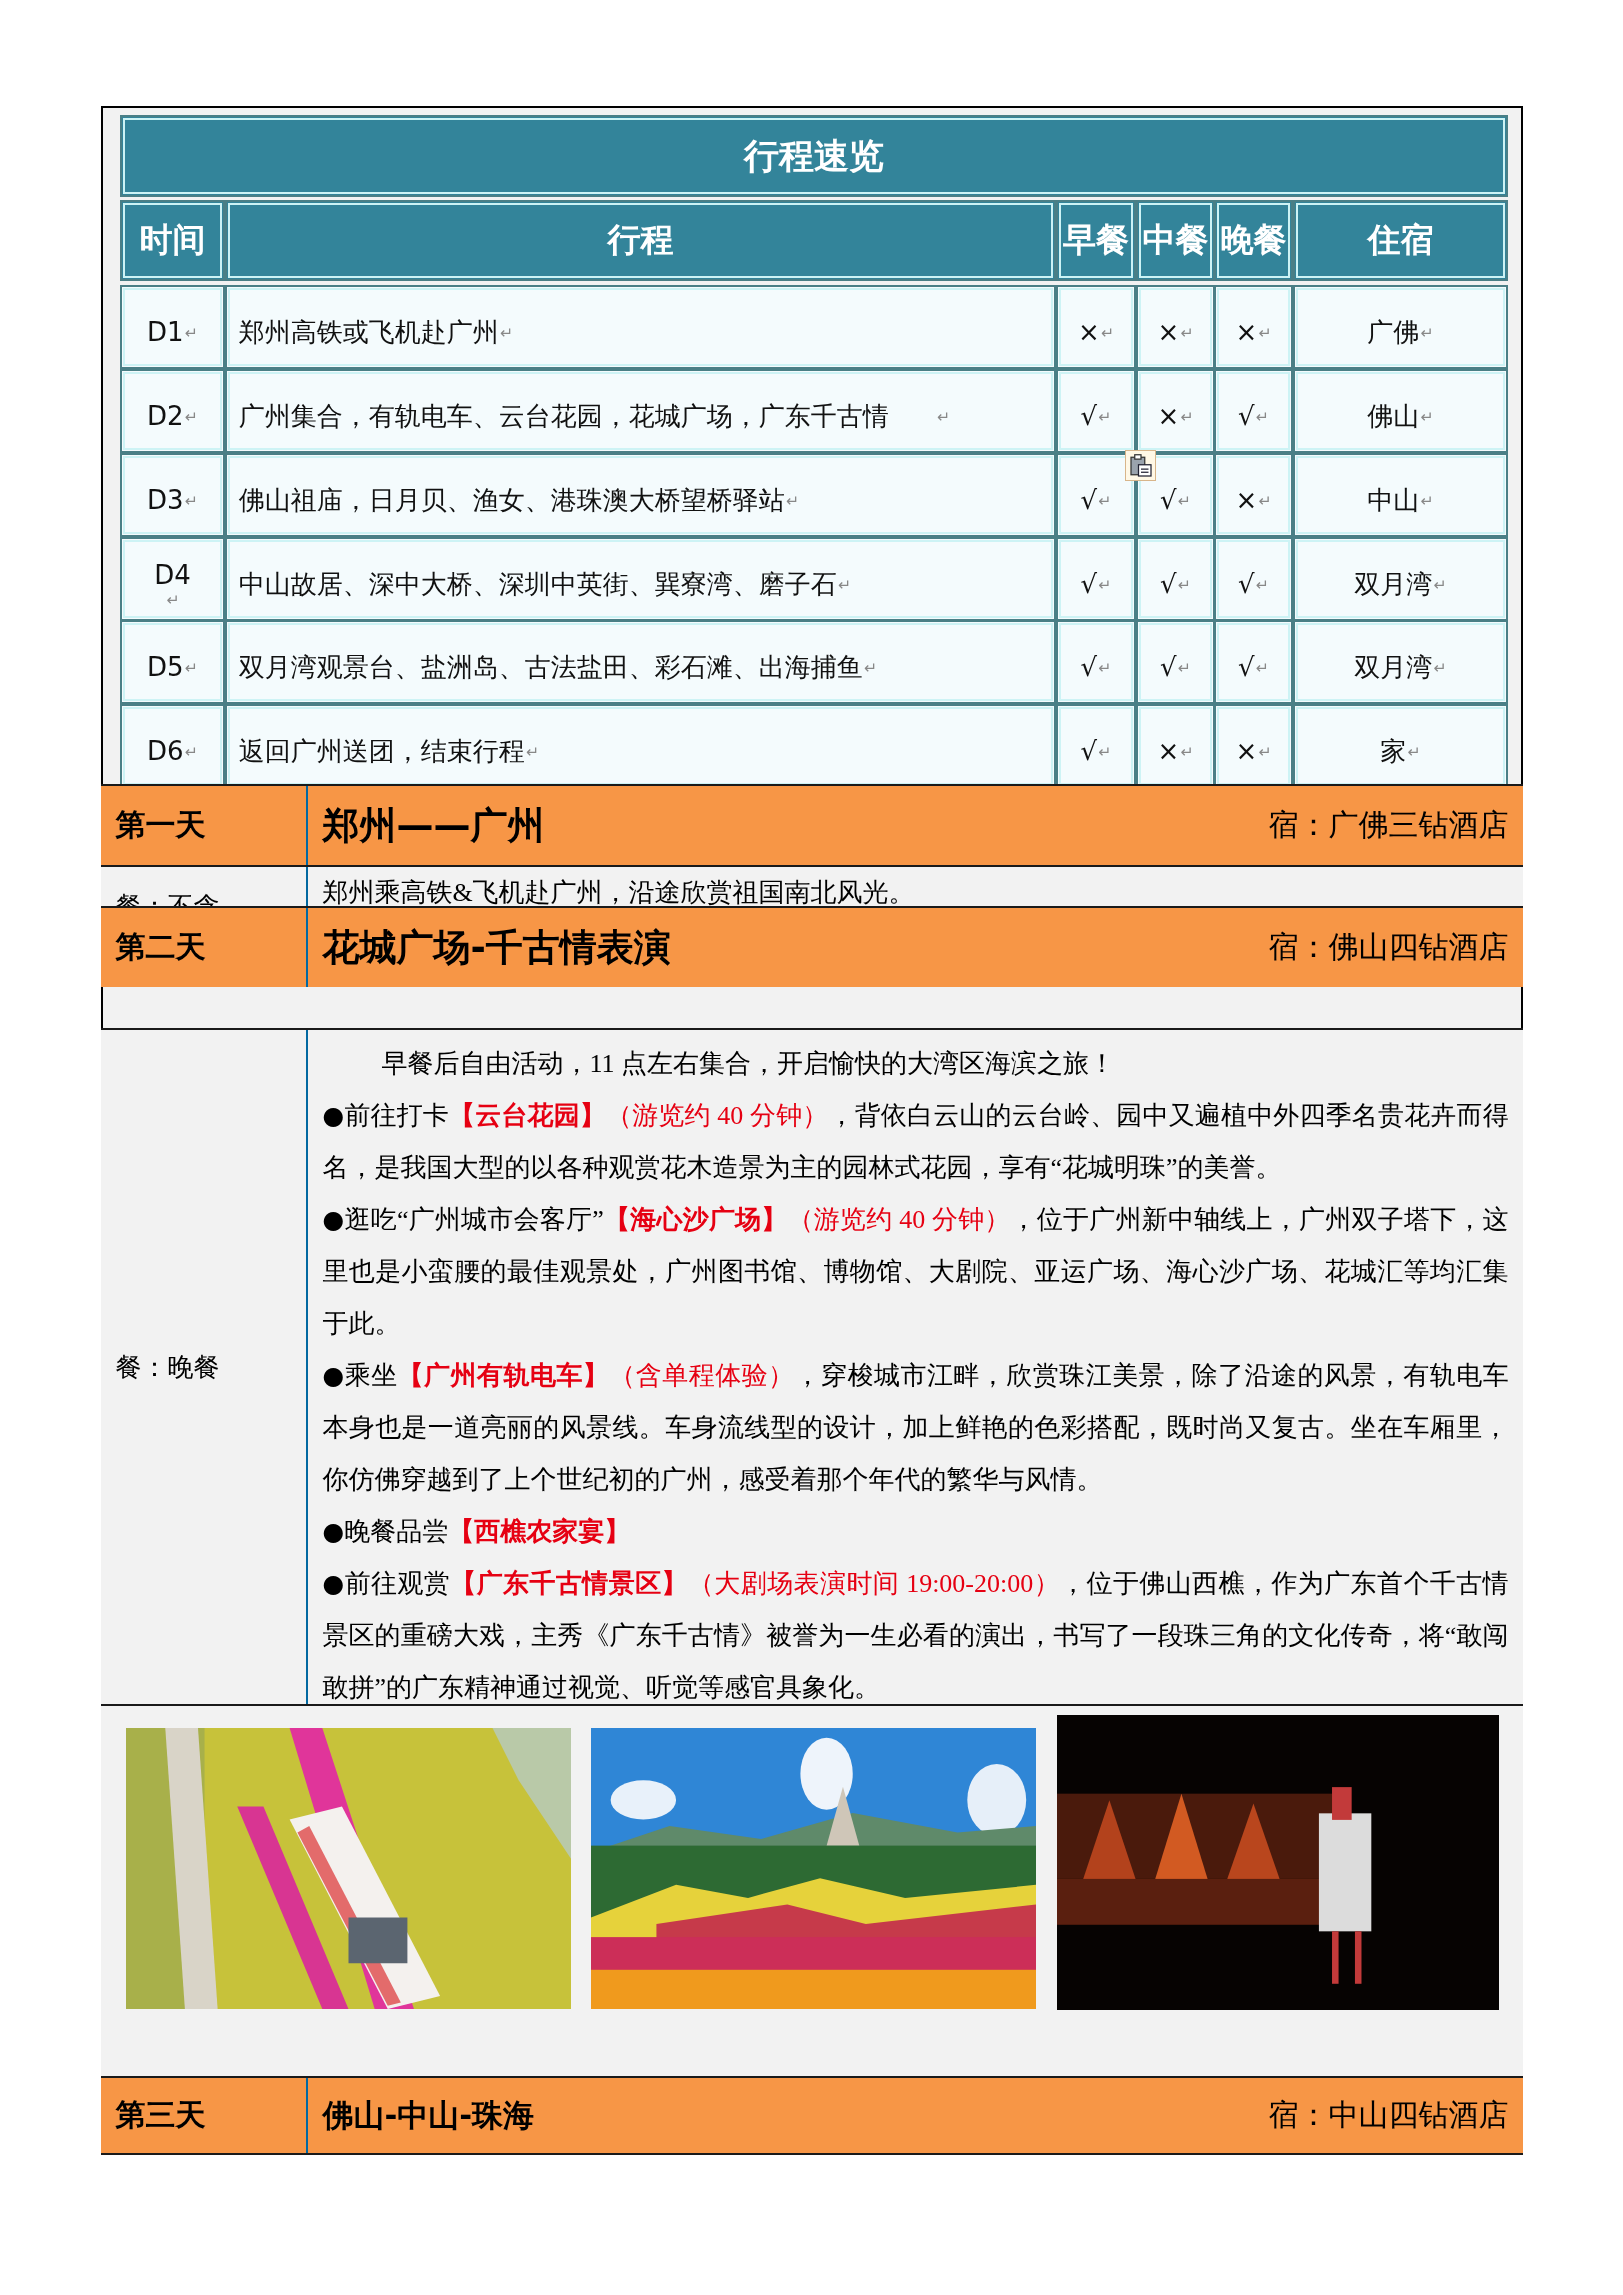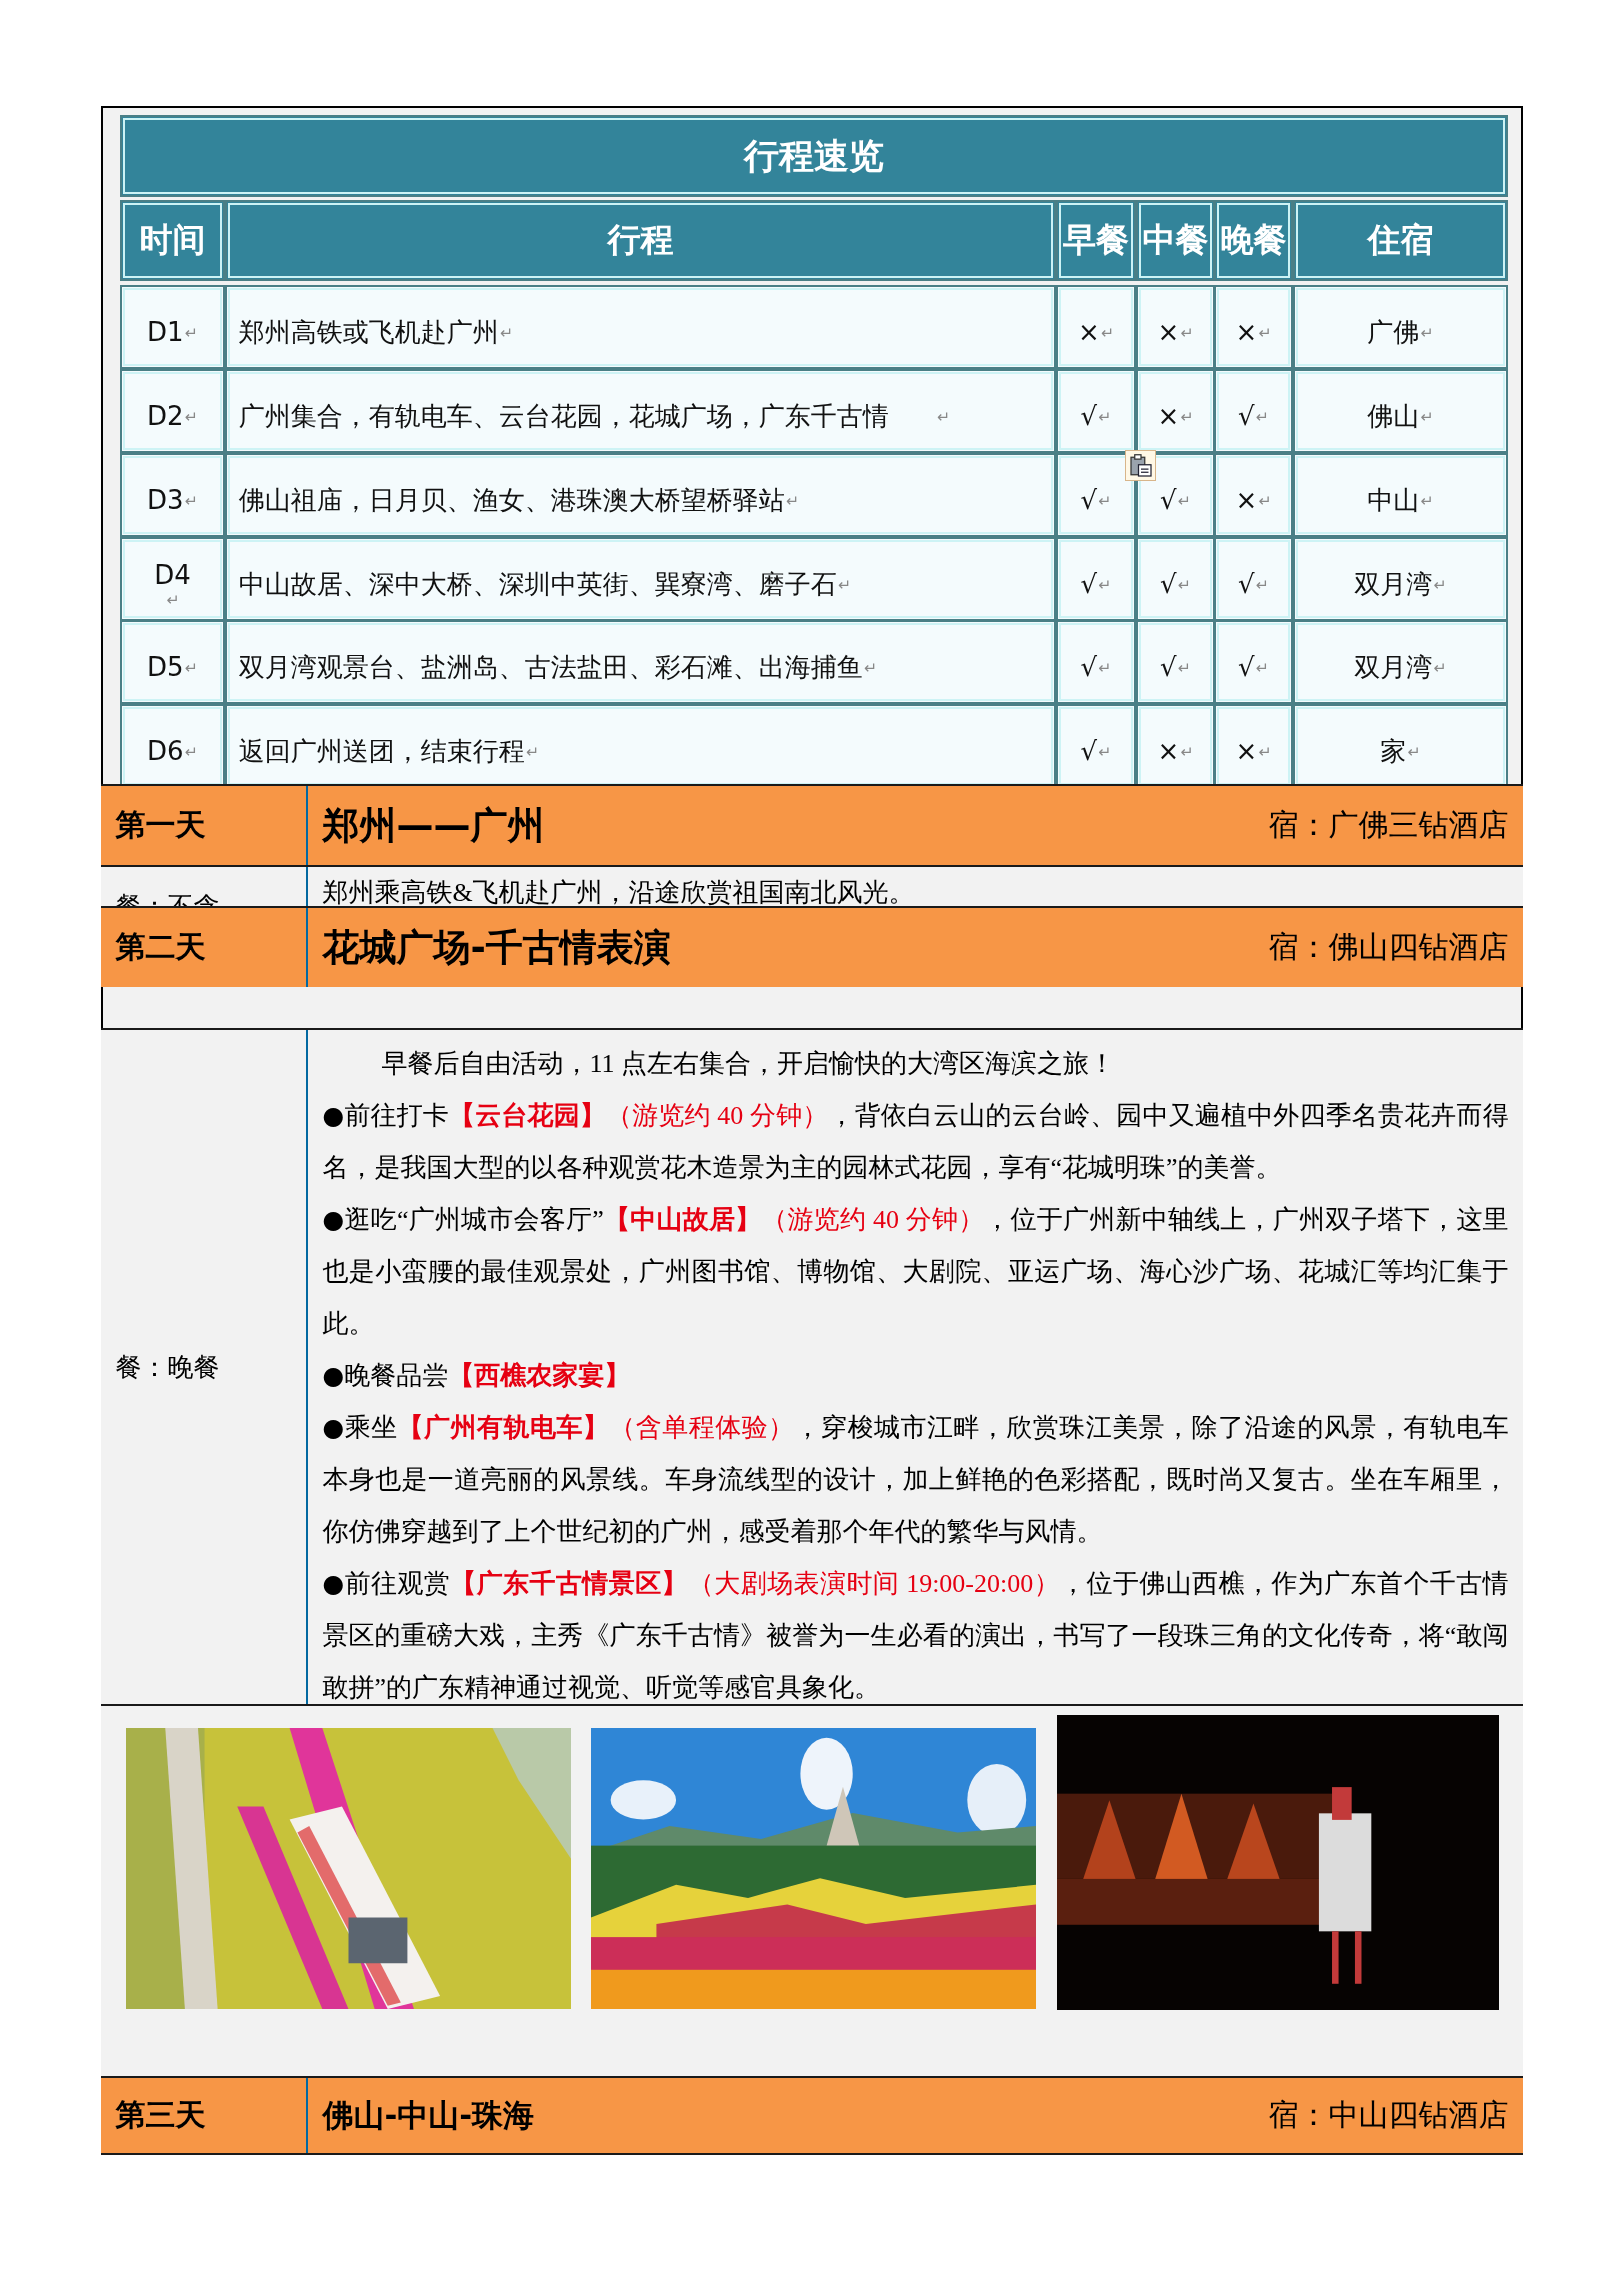--- a/index.html
+++ b/index.html
@@ -258,23 +258,23 @@
   <div class="rcol">
     <span class="title">花城广场-千古情表演</span>
     <span class="hotel">宿：佛山四钻酒店</span>
   </div>
 </div>
 <div class="row day-body day2-body" style="top:1028px;height:677px;">
   <div class="lcol">餐：晚餐</div>
   <div class="rcol" id="day2-content">
     <p class="para indent">早餐后自由活动，11 点左右集合，开启愉快的大湾区海滨之旅！</p>
   <p class="para"><span class="bullet">●</span><span>前往打卡</span><span class="hl">【云台花园】</span><span class="note">（游览约 40 分钟）</span><span>，背依白云山的云台岭、园中又遍植中外四季名贵花卉而得名，是我国大型的以各种观赏花木造景为主的园林式花园，享有“花城明珠”的美誉。</span></p>
-      <p class="para"><span class="bullet">●</span><span>逛吃“广州城市会客厅”</span><span class="hl">【中山故居】</span><span class="note">（游览约 40 分钟）</span><span>，位于广州新中轴线上，广州双子塔下，这里也是小蛮腰的最佳观景处，广州图书馆、博物馆、大剧院、亚运广场、海心沙广场、花城汇等均汇集于此。</span></p>
+      <p class="para"><span class="bullet">●</span><span>逛吃“广州城市会客厅”</span><span class="hl">【海心沙广场】</span><span class="note">（游览约 40 分钟）</span><span>，位于广州新中轴线上，广州双子塔下，这里也是小蛮腰的最佳观景处，广州图书馆、博物馆、大剧院、亚运广场、海心沙广场、花城汇等均汇集于此。</span></p>
+      <p class="para"><span class="bullet">●</span><span>乘坐</span><span class="hl">【广州有轨电车】</span><span class="note">（含单程体验）</span><span>，穿梭城市江畔，欣赏珠江美景，除了沿途的风景，有轨电车本身也是一道亮丽的风景线。车身流线型的设计，加上鲜艳的色彩搭配，既时尚又复古。坐在车厢里，你仿佛穿越到了上个世纪初的广州，感受着那个年代的繁华与风情。</span></p>
       <p class="para"><span class="bullet">●</span><span>晚餐品尝</span><span class="hl">【西樵农家宴】</span><span class="note"></span><span></span></p>
-      <p class="para"><span class="bullet">●</span><span>乘坐</span><span class="hl">【广州有轨电车】</span><span class="note">（含单程体验）</span><span>，穿梭城市江畔，欣赏珠江美景，除了沿途的风景，有轨电车本身也是一道亮丽的风景线。车身流线型的设计，加上鲜艳的色彩搭配，既时尚又复古。坐在车厢里，你仿佛穿越到了上个世纪初的广州，感受着那个年代的繁华与风情。</span></p>
       <p class="para"><span class="bullet">●</span><span>前往观赏</span><span class="hl">【广东千古情景区】</span><span class="note">（大剧场表演时间 19:00-20:00）</span><span>，位于佛山西樵，作为广东首个千古情景区的重磅大戏，主秀《广东千古情》被誉为一生必看的演出，书写了一段珠三角的文化传奇，将“敢闯敢拼”的广东精神通过视觉、听觉等感官具象化。</span></p>
     </div>
 </div>
 
 <div class="row photo-row" style="top:1704px;height:372px;">
   <div class="photo" style="left:25px;width:445px;">
     <svg viewBox="0 0 680 430" preserveAspectRatio="none">
       <rect width="680" height="430" fill="#c7c23a"></rect>
       <rect x="0" y="0" width="120" height="430" fill="#a8b04a"></rect>
       <polygon points="60,0 110,0 140,430 90,430" fill="#d9d4c8"></polygon>

